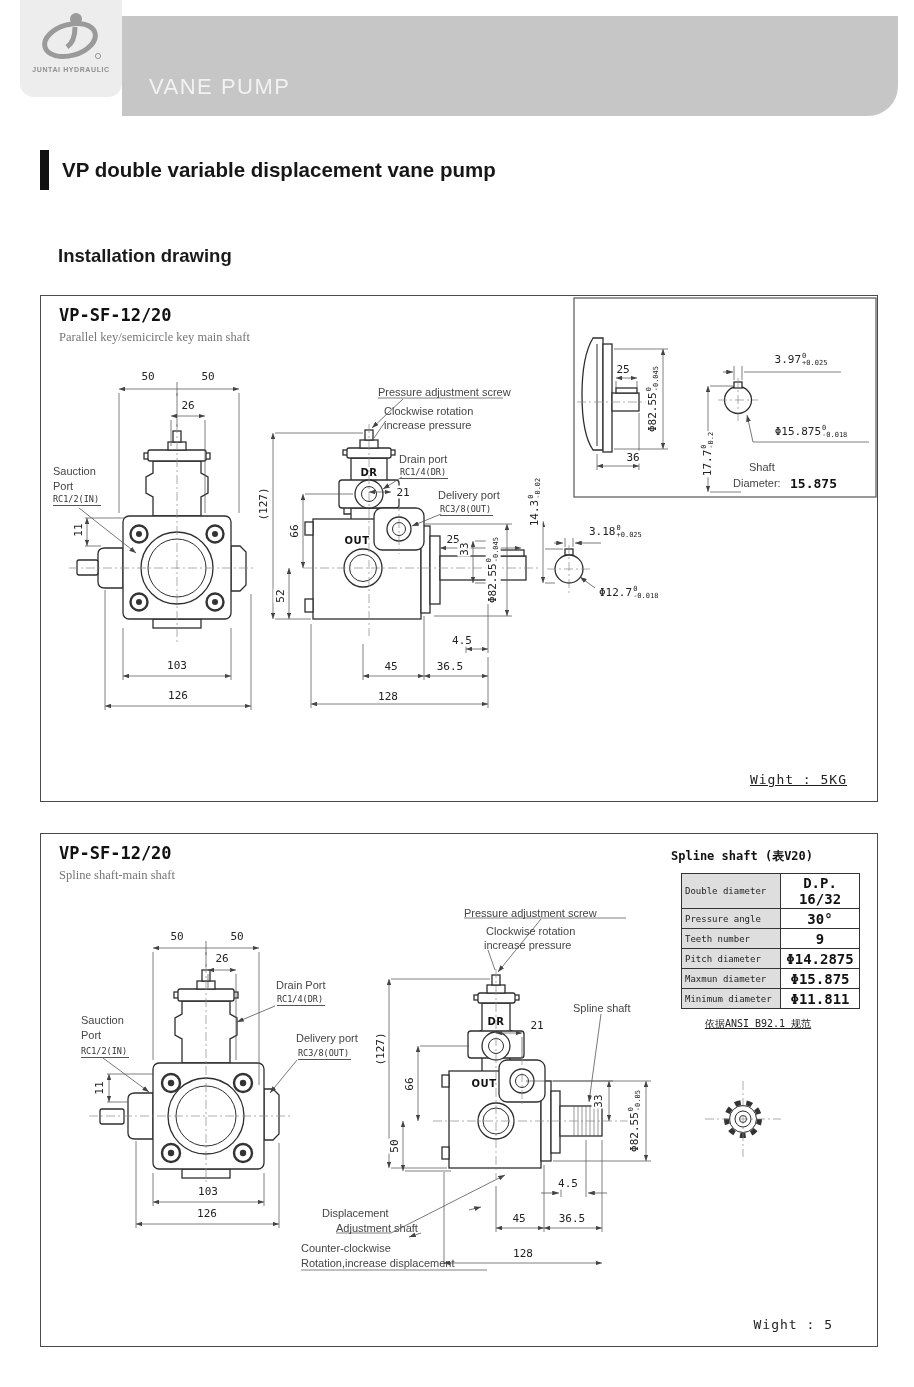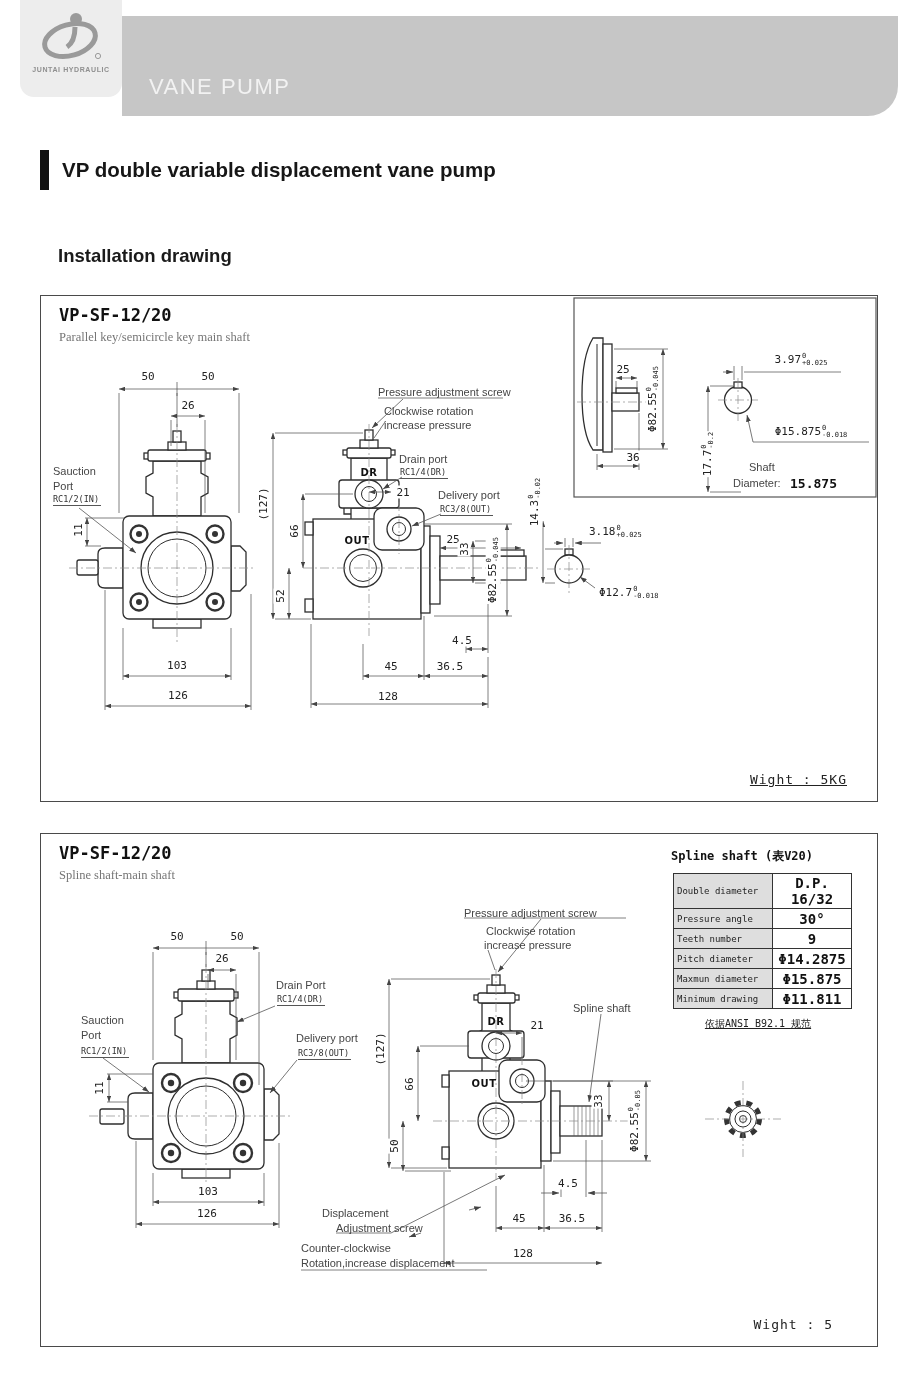--- a/index.html
+++ b/index.html
@@ -47,21 +47,21 @@
   .dimbold{font-family:"DejaVu Sans Mono",monospace;font-size:13px;font-weight:bold;color:#111;}
   .ann{font-size:11px;color:#454545;}
   .ref{font-family:"DejaVu Sans Mono",monospace;font-size:8.5px;color:#333;
        border-bottom:1px solid #555;padding:0 2px 1px 0;}
   .cast{font-family:"DejaVu Sans",sans-serif;font-size:10px;font-weight:bold;color:#111;letter-spacing:.5px;}
   .ts{display:inline-flex;flex-direction:column;vertical-align:middle;line-height:1.05;
       font-size:7px;margin-left:1px;}
   
   .spline-box{position:absolute;left:628px;top:14px;width:218px;}
   .sp-title{font-family:"DejaVu Sans Mono",monospace;font-size:12px;font-weight:bold;color:#111;margin-left:2px;}
-  .sp-table{border-collapse:collapse;margin:8px 0 0 4px;border:1.5px solid #333;}
+  .sp-table{border-collapse:collapse;margin:8px 0 0 12px;border:1.5px solid #333;}
   .sp-table td{border:1px solid #333;height:17px;}
   .sp-table .k{background:#dedede;font-family:"DejaVu Sans Mono",monospace;font-size:9px;
                color:#222;padding:1px 3px;width:92px;}
   .sp-table .v{font-family:"DejaVu Sans Mono",monospace;font-size:14px;font-weight:bold;
                color:#111;text-align:center;width:72px;padding:1px 3px;}
   .sp-foot{margin:8px 0 0 4px;width:170px;text-align:center;font-family:"DejaVu Sans Mono",monospace;
            font-size:10px;color:#222;text-decoration:underline;}
 </style>
 </head>
 <body>
@@ -441,21 +441,21 @@
         <span class="anno dim" style="left: 557px; top: 267px; transform: translate(-50%, -50%) rotate(-90deg);">33</span>
         <span class="anno dim" style="left: 594px; top: 287px; transform: translate(-50%, -50%) rotate(-90deg);">Φ82.55<span class="ts">
             <span>0</span>
             <span>-0.05</span>
           </span></span>
         <span class="anno dim" style="left: 527px; top: 349px; transform: translate(-50%, -50%);">4.5</span>
         <span class="anno dim" style="left: 478px; top: 384px; transform: translate(-50%, -50%);">45</span>
         <span class="anno dim" style="left: 531px; top: 384px; transform: translate(-50%, -50%);">36.5</span>
         <span class="anno dim" style="left: 482px; top: 419px; transform: translate(-50%, -50%);">128</span>
         <span class="anno ann" style="left: 281px; top: 379px; transform: translate(0px, -50%); transform-origin: left center;">Displacement</span>
-        <span class="anno ann" style="left: 295px; top: 394px; transform: translate(0px, -50%); transform-origin: left center;">Adjustment screw</span>
+        <span class="anno ann" style="left: 295px; top: 394px; transform: translate(0px, -50%); transform-origin: left center;">Adjustment shaft</span>
         <span class="anno ann" style="left: 260px; top: 414px; transform: translate(0px, -50%); transform-origin: left center;">Counter-clockwise</span>
         <span class="anno ann" style="left: 260px; top: 429px; transform: translate(0px, -50%); transform-origin: left center;">Rotation,increase displacement</span>
       </div>
     <div class="pmodel">VP-SF-12/20</div>
     <div class="psub">Spline shaft-main shaft</div>
 
     <div class="spline-box">
       <div class="sp-title">Spline shaft (表V20)</div>
       <table class="sp-table">
         <tbody>
@@ -473,21 +473,21 @@
             </tr>
         <tr>
               <td class="k">Pitch diameter</td>
               <td class="v">Φ14.2875</td>
             </tr>
         <tr>
               <td class="k">Maxmun diameter</td>
               <td class="v">Φ15.875</td>
             </tr>
         <tr>
-              <td class="k">Minimum drawing</td>
+              <td class="k">Minimum diameter</td>
               <td class="v">Φ11.811</td>
             </tr>
       </tbody>
         </table>
       <div class="sp-foot">依据ANSI B92.1 规范</div>
     </div>
 
     <div class="weight">Wight : 5</div>
   </div>
 

